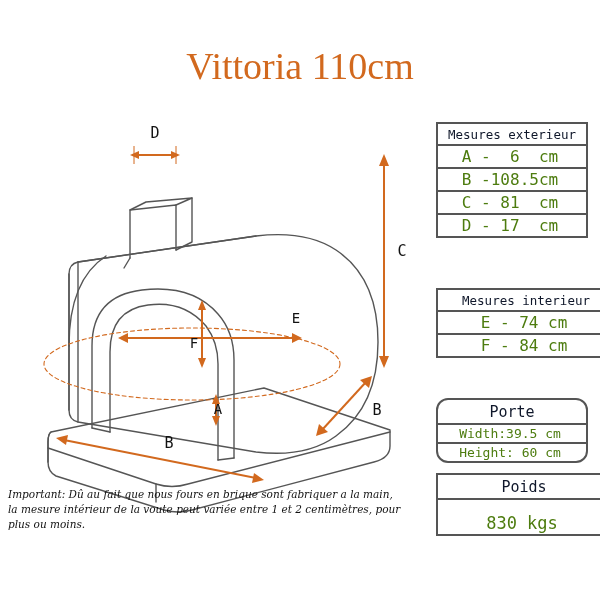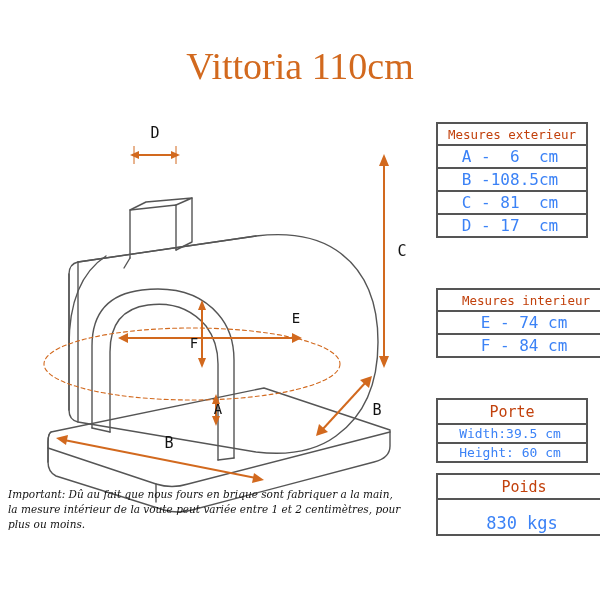--- a/index.html
+++ b/index.html
@@ -51,43 +51,43 @@
   
   .tbl {
     position: absolute;
     border: 2px solid #555;
     box-sizing: border-box;
     background: #fff;
   }
   .tbl .hdr {
     font-family: "DejaVu Sans Mono", monospace;
     font-size: 12.5px;
-    color: #c2410c;
+    color: #0f172a;
     text-align: center;
     padding: 3px 0 2px 0;
     border-bottom: 2px solid #555;
     white-space: nowrap;
   }
   .tbl .row {
     font-family: "DejaVu Sans Mono", monospace;
     font-size: 16px;
-    color: #3b82f6;
+    color: #4d7c0f;
     border-bottom: 2px solid #555;
     padding: 1px 4px 1px 0;
     display: flex;
     justify-content: center;
     white-space: pre;
   }
   .tbl .row:last-child { border-bottom: none; }
   .tbl .row.small { font-size: 13px; }
   .tbl .row.center { justify-content: center; }
 
   #t-ext { left: 436px; top: 122px; width: 152px; }
   #t-int { left: 436px; top: 288px; width: 180px; }
-  #t-porte { left: 436px; top: 398px; width: 152px; }
+  #t-porte { left: 436px; top: 398px; width: 152px; border-radius: 12px; }
   #t-poids { left: 436px; top: 473px; width: 176px; }
 
   #t-porte .hdr, #t-poids .hdr { font-size: 15px; }
   #t-poids .row { font-size: 17px; margin-top: 12px; }
 
   
   svg text {
     font-family: "DejaVu Sans Mono", monospace;
     fill: #111;
   }

